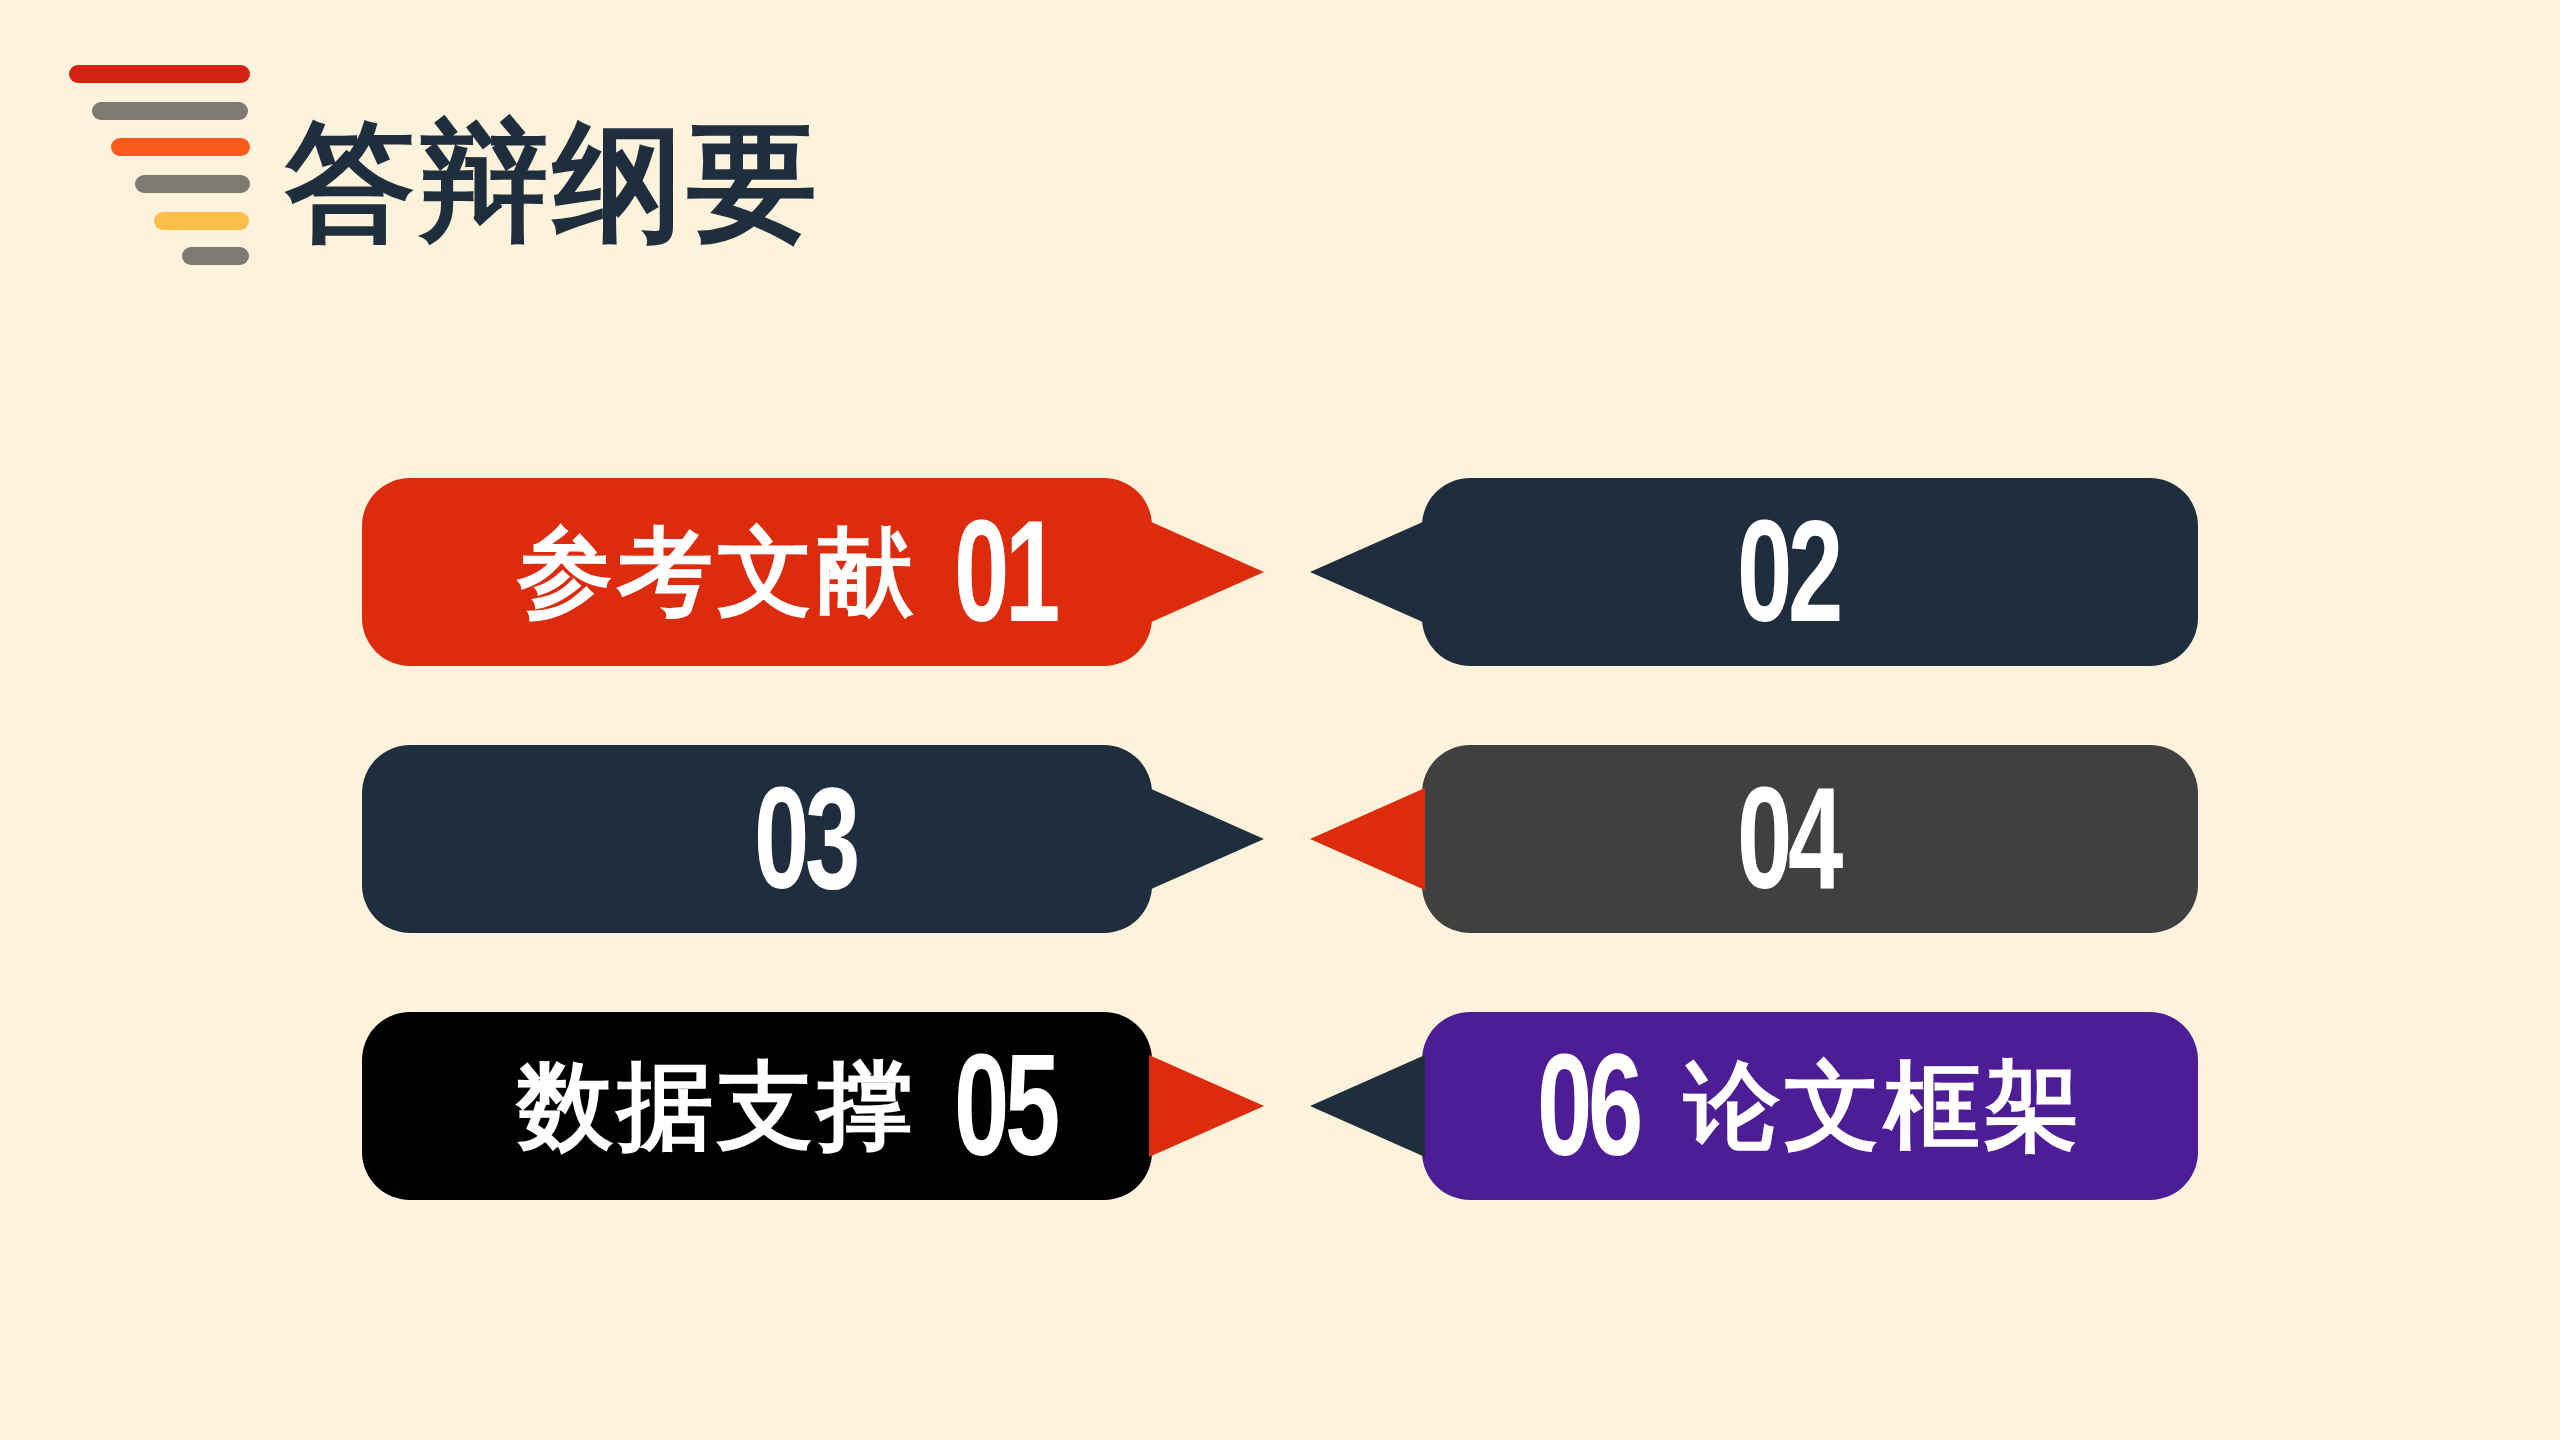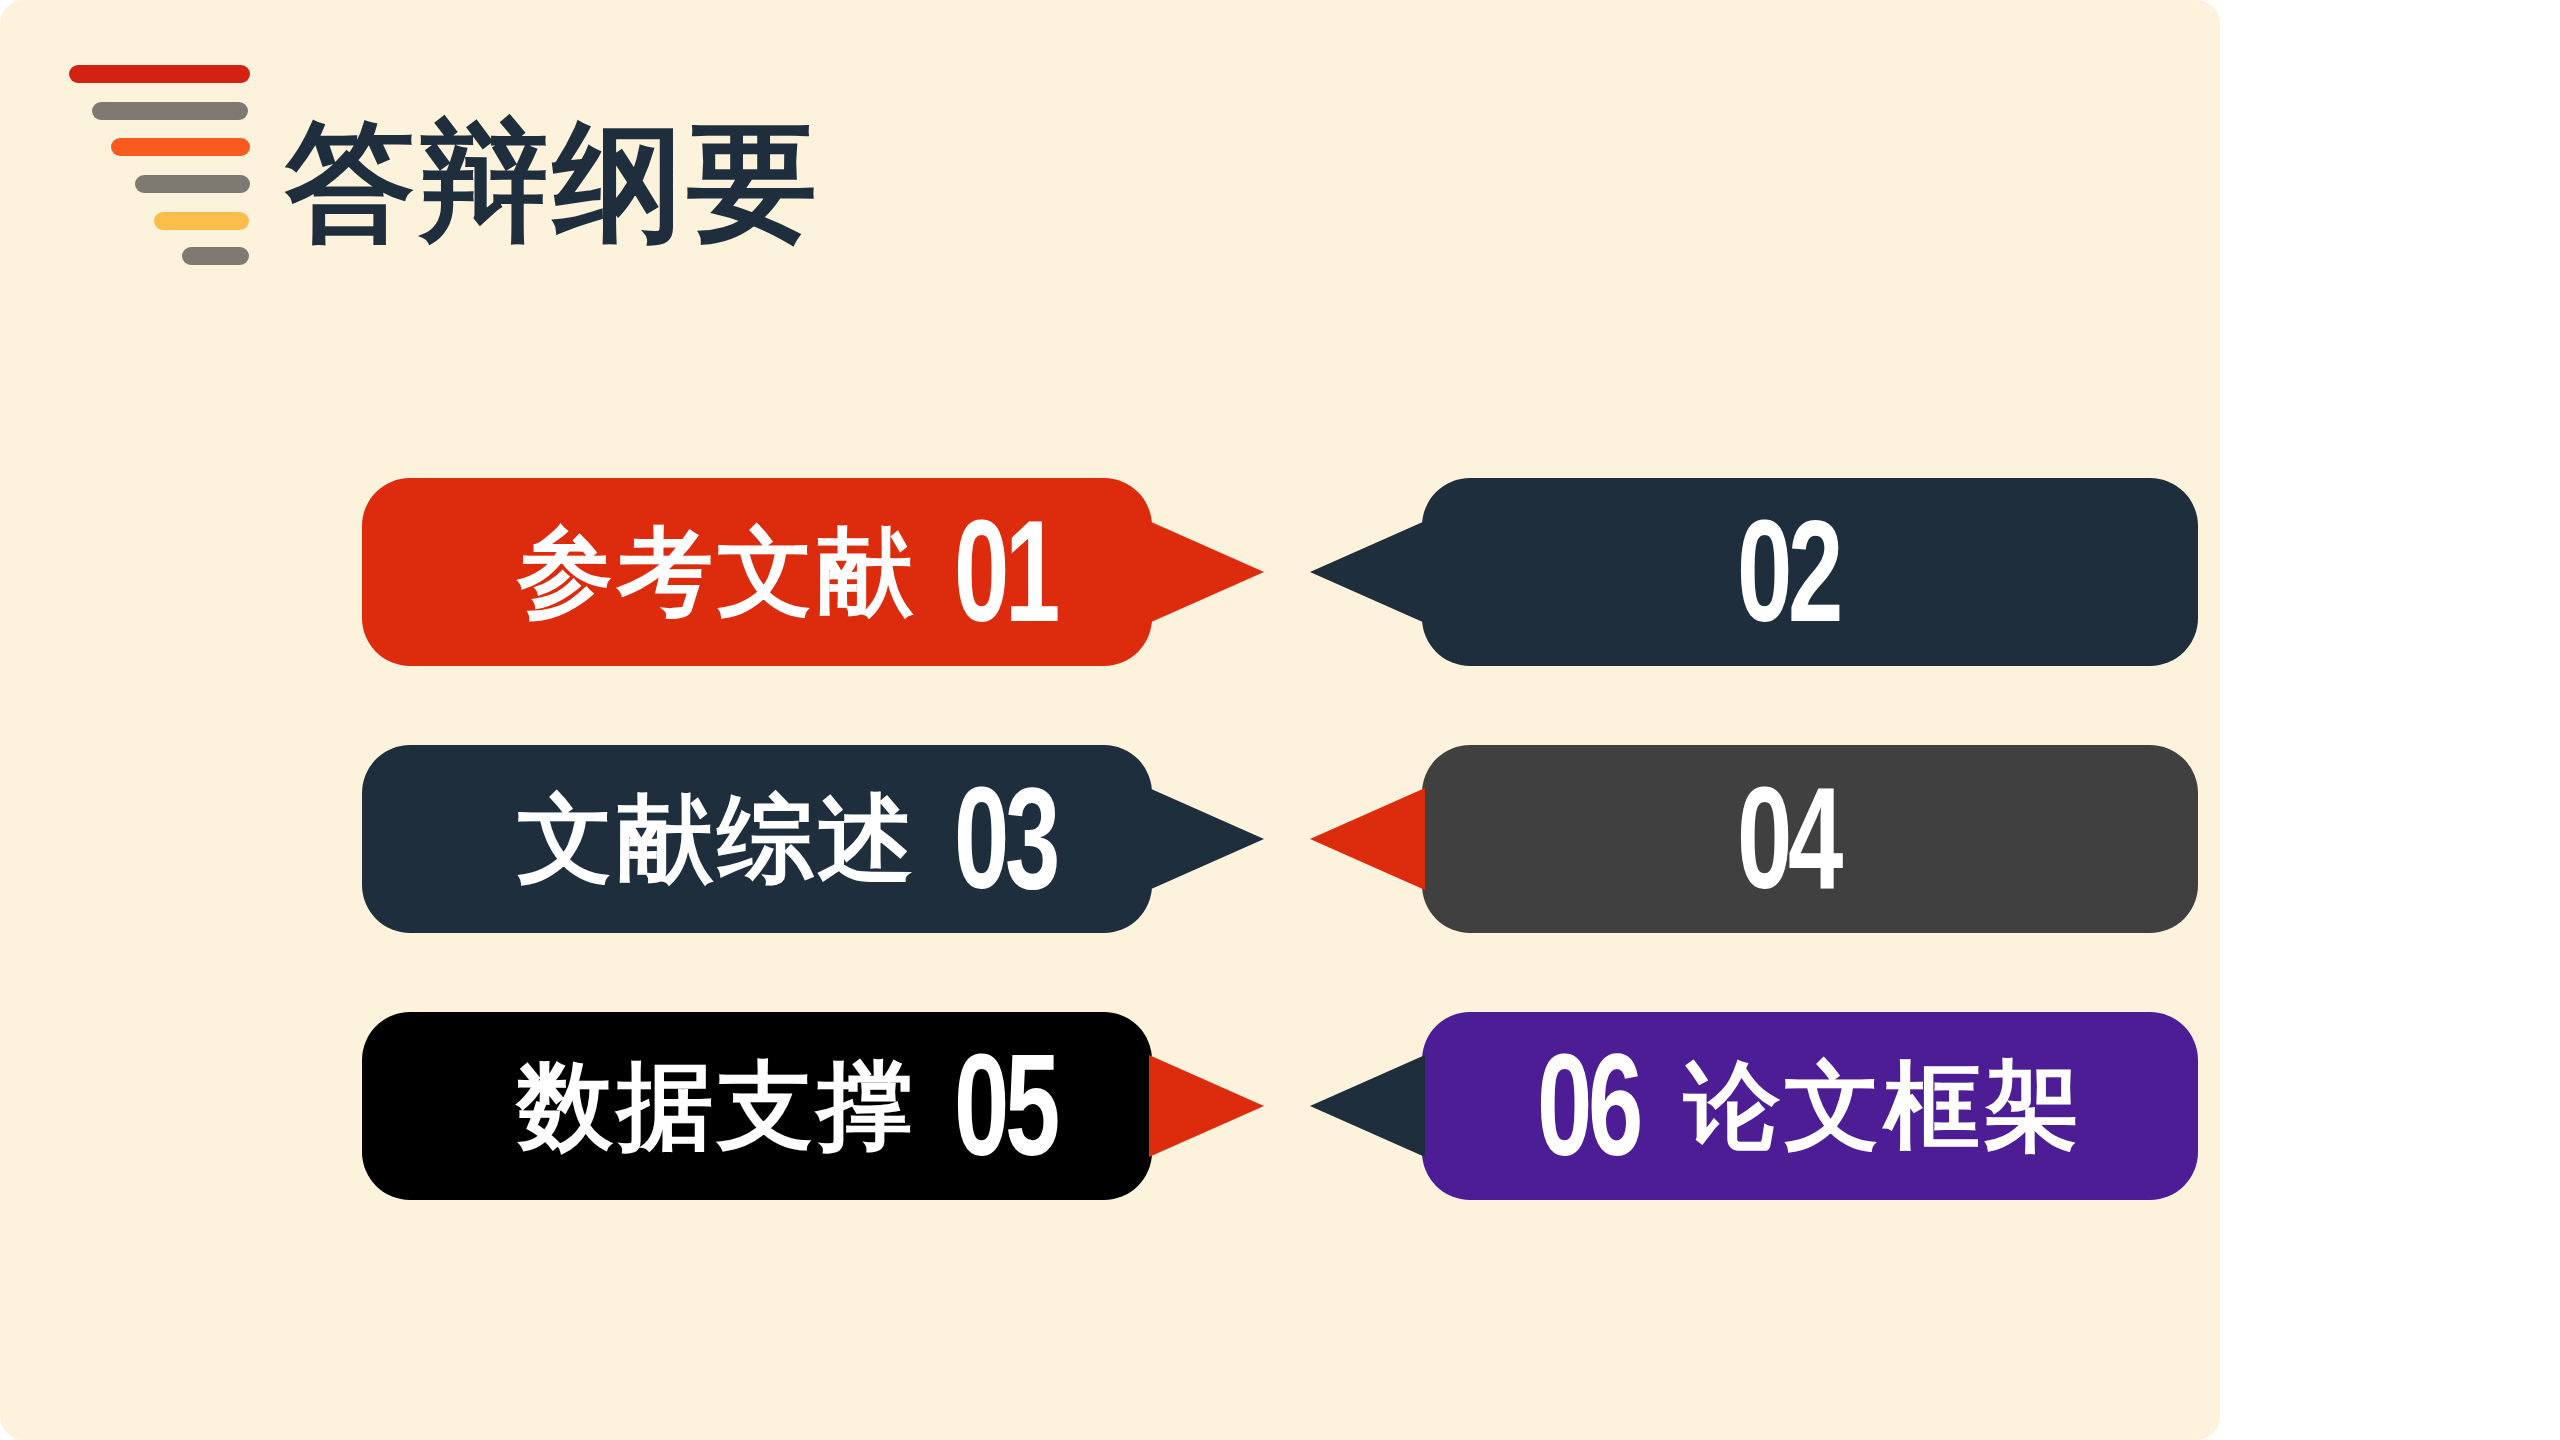--- a/index.html
+++ b/index.html
@@ -5,24 +5,23 @@
   html, body {
     margin: 0;
     padding: 0;
     width: 2560px;
     height: 1440px;
     overflow: hidden;
     font-family: "Liberation Sans", "DejaVu Sans", sans-serif;
   }
   .slide {
     position: relative;
-    width: 2220px;
+    width: 2560px;
     height: 1440px;
     background: #FDF2DC; 
-    border-radius: 24px;
   }
 
   
   .logo { position: absolute; left: 0; top: 0; width: 300px; height: 300px; }
   .logo-bar { position: absolute; height: 18px; border-radius: 9px; }
   .logo-bar:nth-child(1) { left:  69px; top:  65px; width: 181px; }
   .logo-bar:nth-child(2) { left:  92px; top: 102px; width: 156px; }
   .logo-bar:nth-child(3) { left: 111px; top: 138px; width: 139px; }
   .logo-bar:nth-child(4) { left: 135px; top: 175px; width: 115px; }
   .logo-bar:nth-child(5) { left: 154px; top: 212px; width:  95px; }
@@ -124,21 +123,20 @@
 
   <div class="bubble b2 right-col">
     <div class="bubble-body" style="background-color: rgb(31, 46, 60);">
       <span class="num">02</span>
     </div>
     <div class="pointer point-left" style="background-color: rgb(31, 46, 60);"></div>
   </div>
 
   <div class="bubble b3 left-col">
     <div class="bubble-body" style="background-color: rgb(31, 46, 60);">
-      <span class="label">文献综述</span>
       <span class="num">03</span>
     </div>
     <div class="pointer point-right" style="background-color: rgb(31, 46, 60);"></div>
   </div>
 
   <div class="bubble b4 right-col">
     <div class="bubble-body" style="background-color: #404040;">
       <span class="num">04</span>
     </div>
     <div class="pointer point-left" style="background-color: rgb(221, 43, 14);"></div>

